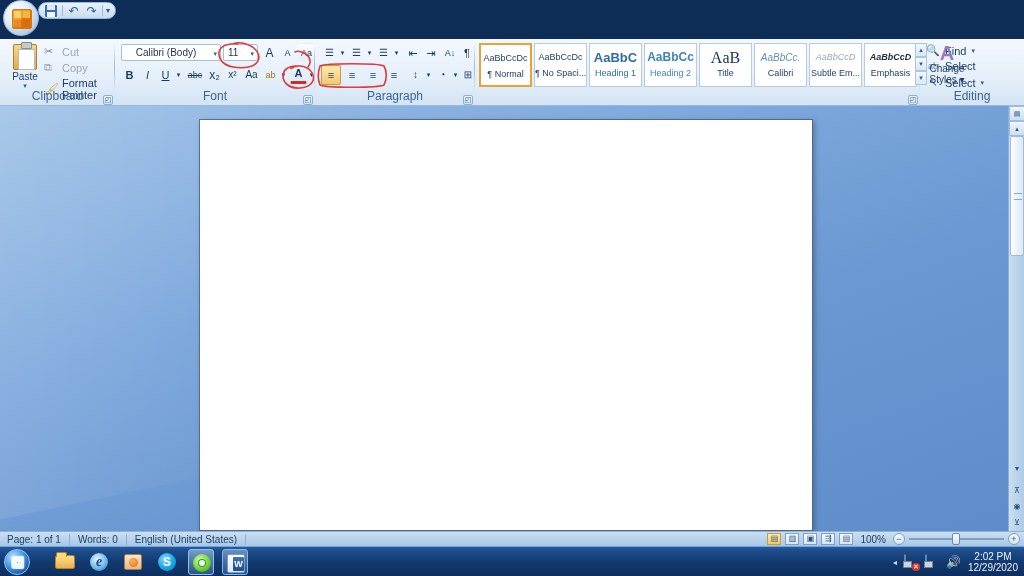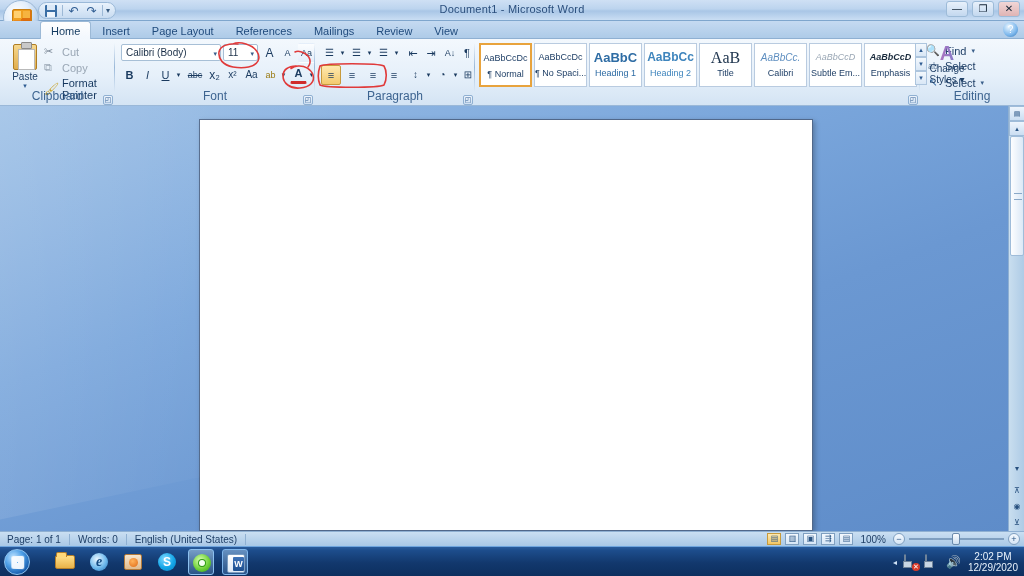--- a/index.html
+++ b/index.html
@@ -127,21 +127,21 @@
   .cbi-ico{ width:14px; height:13px; position:relative; }
   .ico-scissors{ color:#7d8a99; font-size:11px; line-height:13px; }
   .ico-copy{ color:#9aa7b5; font-size:11px; line-height:13px; }
   .ico-brush{ color:#c8a020; font-size:12px; line-height:13px; }
 
   
   #g-font{ left:115px; width:200px; }
   .fontname{
     position:absolute; left:6px; top:5px; width:100px; height:17px;
     border:1px solid #a7bfd6; background:#fff; font-size:10px; color:#1a2f47;
-    padding:2px 14px 0 4px; border-radius:2px;
+    padding:2px 14px 0 4px; border-radius:2px;text-align:center;
   }
   .fontsize{
     position:absolute; left:108px; top:5px; width:35px; height:17px;
     border:1px solid #a7bfd6; background:#fff; font-size:10px; color:#1a2f47;
     padding:2px 24px 0 4px; border-radius:2px;
   }
   .cbcaret{ position:absolute; right:3px; top:5px; font-size:7px; color:#3a5f8b; }
   .rowbtn{
     position:absolute; height:20px; border:1px solid transparent; border-radius:2px;
     background:linear-gradient(180deg,#fbfdff,#e4eefa);
@@ -335,57 +335,35 @@
   .clock{ text-align:center; line-height:11px; padding-right:2px; }
 
   
   .annot{ position:absolute; left:0; top:0; width:1024px; height:576px; pointer-events:none; }
 </style>
 </head>
 <body>
 
 <div id="app">
 
-  <div class="titlebar">
-    <div class="title-text">Document1 - Microsoft Word</div>
-    <div class="winbtns">
-      <div class="winbtn">—</div>
-      <div class="winbtn">❐</div>
-      <div class="winbtn close">✕</div>
-    </div>
-  </div>
 
   <div class="officebtn">
     <div class="logo"></div>
   </div>
   <div class="qat">
     <div class="qi">
         <div class="ico-save"></div>
       </div>
     <div class="sep"></div>
     <div class="qi ico-undo">↶</div>
     <div class="qi ico-redo">↷</div>
     <div class="sep"></div>
     <div class="drop">▾</div>
   </div>
 
-  <div class="tabstrip">
-    <div class="tabs">
-      <div class="tab active">Home</div>
-      <div class="tab">Insert</div>
-      <div class="tab">Page Layout</div>
-      <div class="tab">References</div>
-      <div class="tab">Mailings</div>
-      <div class="tab">Review</div>
-      <div class="tab">View</div>
-    </div>
-    <div style="position:absolute;right:6px;top:1px;width:15px;height:15px;border-radius:50%;
-        background:radial-gradient(circle at 38% 32%,#eaf6ff,#7ab6ec 60%,#2f6fae 100%);
-        color:#fff;font-size:10px;line-height:15px;text-align:center;">?</div>
-  </div>
 
   <div class="ribbon">
 
     <div class="group" id="g-clipboard">
       <div class="paste">
         <div class="pico"></div>
         <div>Paste</div>
         <div class="pcar">▾</div>
       </div>
       <div class="cbitem dim" style="top:6px;">

